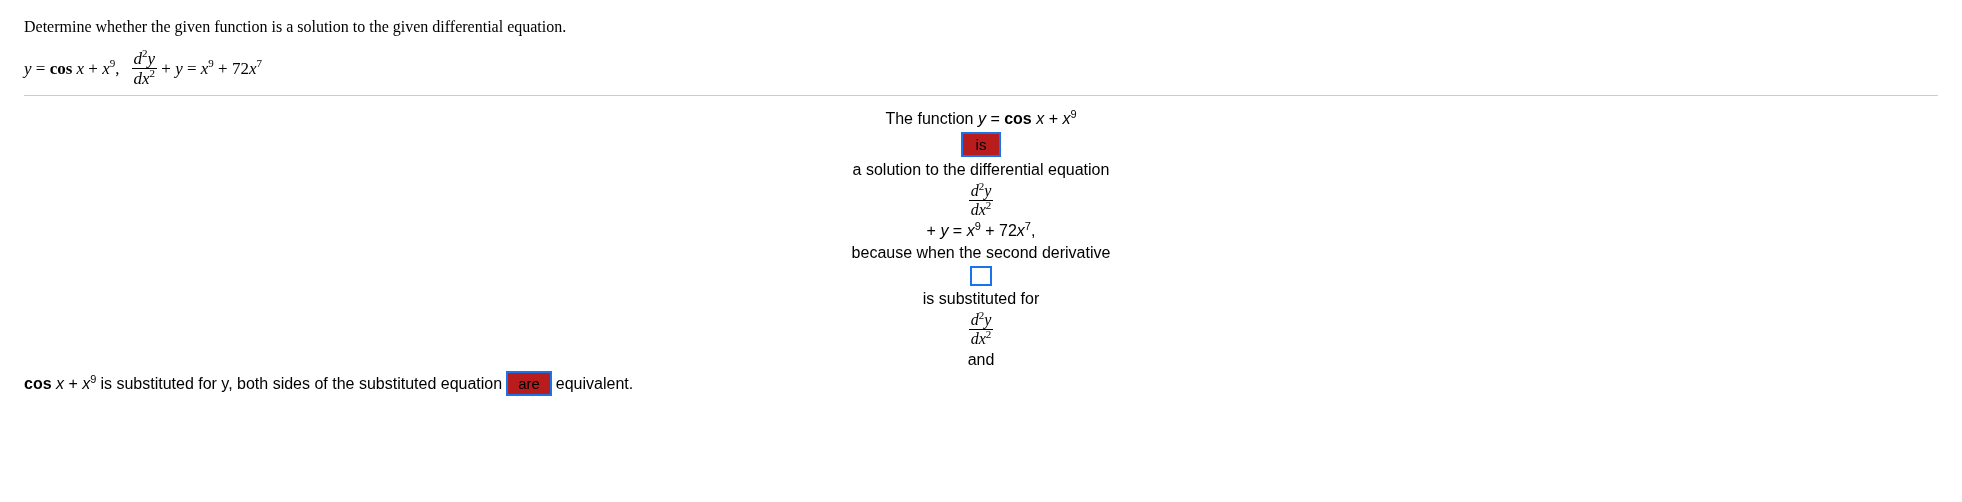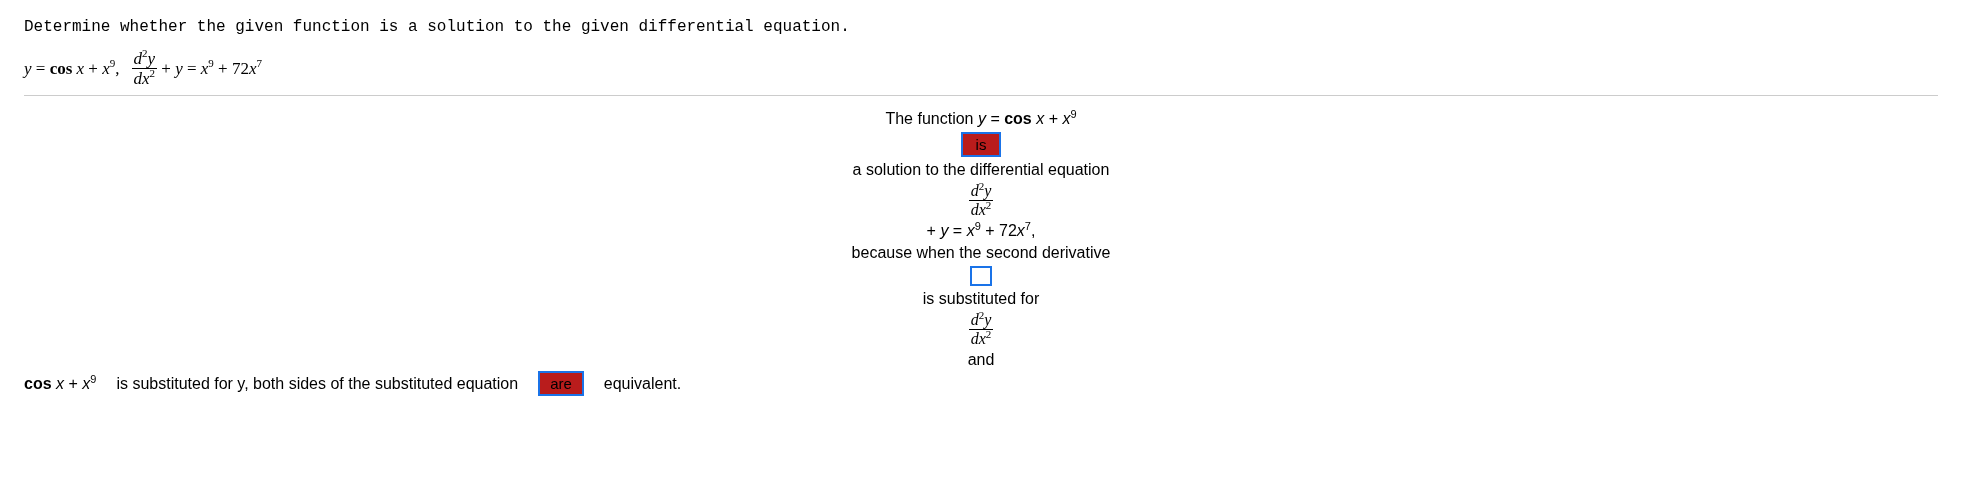--- a/index.html
+++ b/index.html
@@ -9,21 +9,21 @@
       font-size: 17px;
       color: #000;
       padding: 18px 24px;
       width: 1962px;
       min-height: 502px;
     }
 
     .top-instruction {
       font-size: 16px;
       margin-bottom: 14px;
-      font-family: Liberation Mono, monospace;
+      font-family: Liberation Serif, serif;
     }
 
     .problem-section {
       display: flex;
       align-items: center;
       gap: 12px;
       margin-bottom: 10px;
       padding-bottom: 8px;
       border-bottom: 1px solid #ccc;
     }
@@ -93,21 +93,21 @@
       margin-top: 14px;
       font-size: 16px;
       font-family: Arial, sans-serif;
       flex-direction: column;
     }
 
     .line3 {
       display: flex;
       align-items: center;
       flex-wrap: wrap;
-      gap: 20px;
+      gap: 4px;
       margin-top: 2px;
       font-size: 16px;
       font-family: Arial, sans-serif;
     }
 
     .math-frac-sm {
       display: inline-flex;
       flex-direction: column;
       align-items: center;
       vertical-align: middle;

